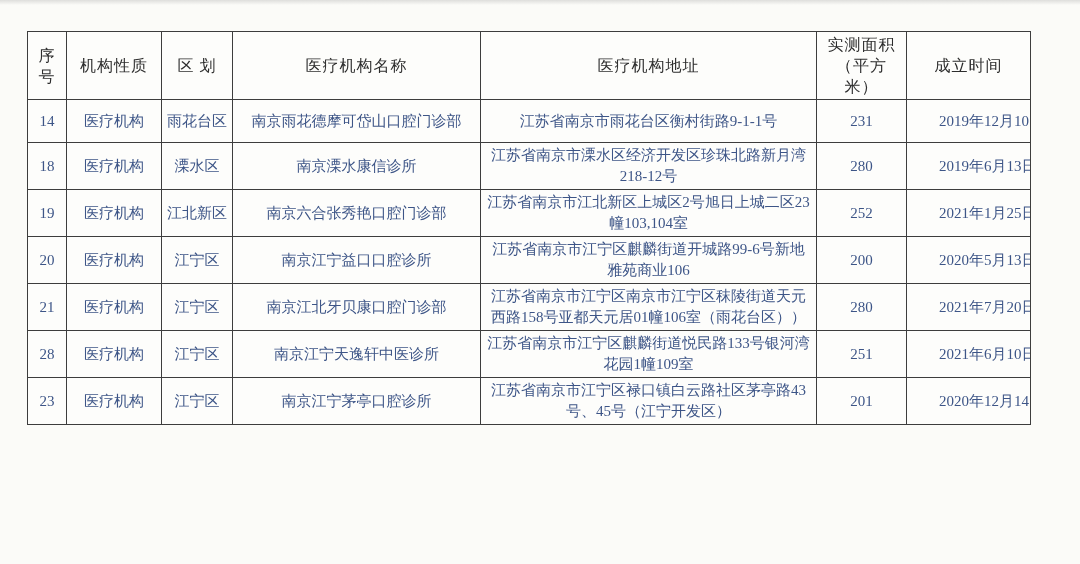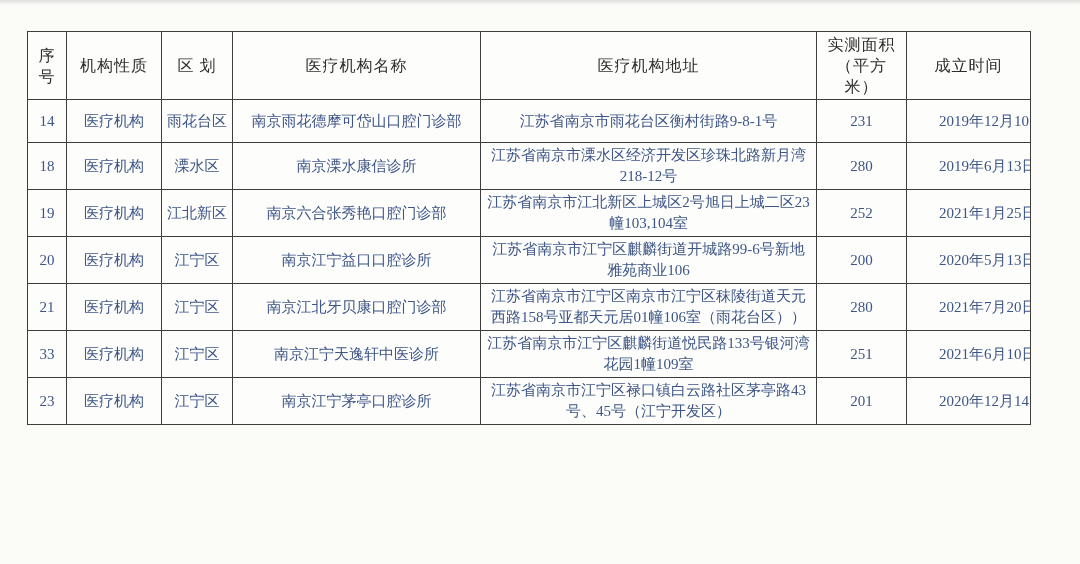--- a/index.html
+++ b/index.html
@@ -87,21 +87,21 @@
 （平方米）</th>
           <th class="col-6">成立时间</th>
         </tr>
       </thead>
     <tbody id="table-body">
         <tr>
           <td class="col-0">14</td>
           <td class="col-1">医疗机构</td>
           <td class="col-2">雨花台区</td>
           <td class="col-3">南京雨花德摩可岱山口腔门诊部</td>
-          <td class="col-4">江苏省南京市雨花台区衡村街路9-8-1号</td>
+          <td class="col-4">江苏省南京市雨花台区衡村街路9-1-1号</td>
           <td class="col-5">231</td>
           <td class="col-6">2019年12月10日</td>
         </tr>
         <tr>
           <td class="col-0">18</td>
           <td class="col-1">医疗机构</td>
           <td class="col-2">溧水区</td>
           <td class="col-3">南京溧水康信诊所</td>
           <td class="col-4">江苏省南京市溧水区经济开发区珍珠北路新月湾218-12号</td>
           <td class="col-5">280</td>
@@ -128,21 +128,21 @@
         <tr>
           <td class="col-0">21</td>
           <td class="col-1">医疗机构</td>
           <td class="col-2">江宁区</td>
           <td class="col-3">南京江北牙贝康口腔门诊部</td>
           <td class="col-4">江苏省南京市江宁区南京市江宁区秣陵街道天元西路158号亚都天元居01幢106室（雨花台区））</td>
           <td class="col-5">280</td>
           <td class="col-6">2021年7月20日</td>
         </tr>
         <tr>
-          <td class="col-0">33</td>
+          <td class="col-0">28</td>
           <td class="col-1">医疗机构</td>
           <td class="col-2">江宁区</td>
           <td class="col-3">南京江宁天逸轩中医诊所</td>
           <td class="col-4">江苏省南京市江宁区麒麟街道悦民路133号银河湾花园1幢109室</td>
           <td class="col-5">251</td>
           <td class="col-6">2021年6月10日</td>
         </tr>
         <tr>
           <td class="col-0">23</td>
           <td class="col-1">医疗机构</td>

